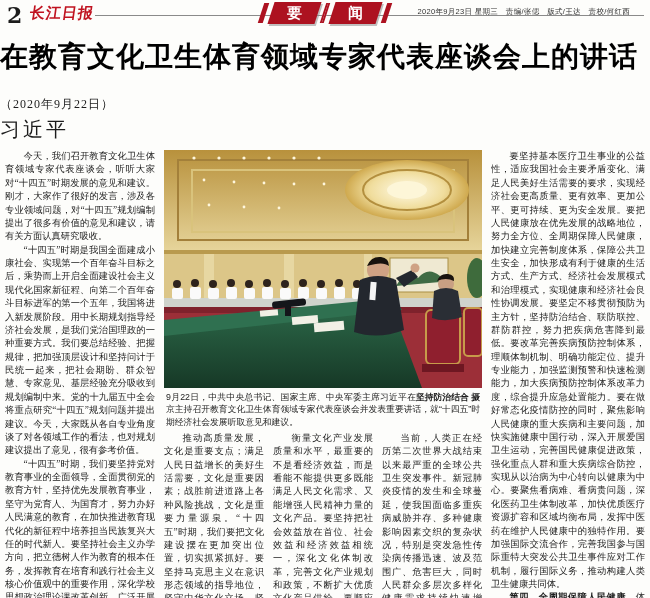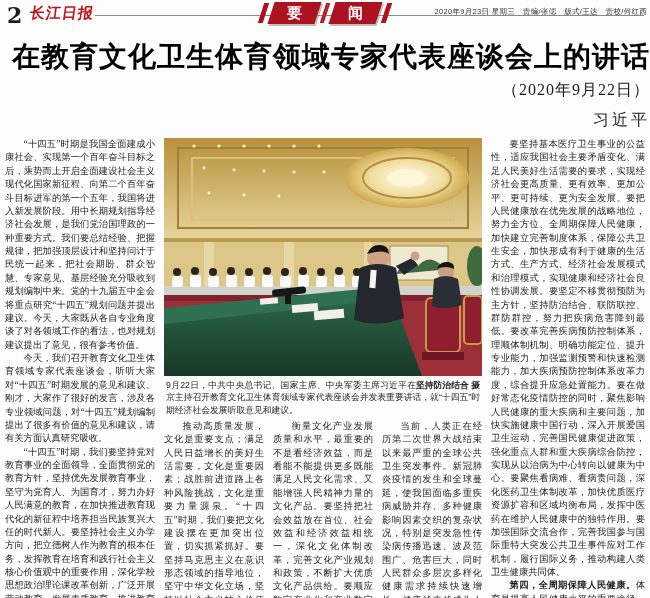--- a/index.html
+++ b/index.html
@@ -13,28 +13,28 @@
   .page-num { position:absolute; left:7px; top:2px; font-size:22px; font-weight:bold; font-family:"DejaVu Serif",serif; }
   .paper-logo { position:absolute; left:30px; top:4px; font-size:15px; font-weight:bold; color:#c01320;
                 transform:skewX(-8deg); letter-spacing:1px; }
   .banner { position:absolute; left:0; right:0; top:2px; display:flex; justify-content:center; align-items:center; gap:5px; }
   .banner .blk { background:#ad1220; color:#fff; font-family:"Liberation Sans",sans-serif; font-weight:bold;
                  font-size:15px; line-height:20px; padding:1px 16px; transform:skewX(-18deg);
                  box-shadow:2px 2px 0 rgba(140,140,140,.55); }
   .banner .blk span { display:inline-block; transform:skewX(18deg); }
   .banner .sl { width:5px; height:20px; background:#ad1220; transform:skewX(-18deg); }
   .banner .sl.thin { width:3px; background:#fff; border-left:2px solid #ad1220; border-right:2px solid #ad1220; }
-  .date-line { position:absolute; right:3px; top:7px; font-size:7.5px; color:#333; font-family:"Liberation Sans",sans-serif; letter-spacing:.3px; }
+  .date-line { position:absolute; right:20px; top:7px; font-size:7.5px; color:#333; font-family:"Liberation Sans",sans-serif; letter-spacing:.3px; }
 
   
-  .head-block { text-align:right; padding-top:6px; }
+  .head-block { text-align:left; padding-top:6px; }
   .headline { font-family:"Liberation Sans","DejaVu Sans",sans-serif; font-weight:bold; font-size:28px;
               letter-spacing:1px; color:#000; white-space:nowrap; }
-  .sub-date { font-size:16px; margin-top:4px; letter-spacing:1px; }
-  .author { font-size:16px; margin-top:9px; letter-spacing:3px;padding-left:34px; }
+  .sub-date { font-size:12px; margin-top:20px; letter-spacing:1px; }
+  .author { font-size:20px; margin-top:3px; letter-spacing:3px; }
 
   
   .content { display:flex; gap:9px; padding:0 5px; margin-top:7px; height:486px; overflow:hidden; }
   .col { font-size:9.3px; line-height:1.44; text-align:justify; overflow:hidden; }
   .col p { text-indent:2em; margin:0; }
   .col p b { font-family:"Liberation Sans",sans-serif; font-weight:bold; }
   .col-left { width:150px; flex:none; }
   .col-right { flex:1; }
   .center { width:318px; flex:none; display:flex; flex-direction:column; }
   .photo-wrap { width:318px; height:238px; flex:none; overflow:hidden; background:#caa84f; }
@@ -65,22 +65,22 @@
 
   <div class="head-block">
     <div class="headline">在教育文化卫生体育领域专家代表座谈会上的讲话</div>
     <div class="sub-date">（2020年9月22日）</div>
     <div class="author">习近平</div>
   </div>
 
   <div class="content">
 
     <div class="col col-left">
+        <p>今天，我们召开教育文化卫生体育领域专家代表座谈会，听听大家对“十四五”时期发展的意见和建议。刚才，大家作了很好的发言，涉及各专业领域问题，对“十四五”规划编制提出了很多有价值的意见和建议，请有关方面认真研究吸收。</p>
         <p>“十四五”时期是我国全面建成小康社会、实现第一个百年奋斗目标之后，乘势而上开启全面建设社会主义现代化国家新征程、向第二个百年奋斗目标进军的第一个五年，我国将进入新发展阶段。用中长期规划指导经济社会发展，是我们党治国理政的一种重要方式。我们要总结经验、把握规律，把加强顶层设计和坚持问计于民统一起来，把社会期盼、群众智慧、专家意见、基层经验充分吸收到规划编制中来。党的十九届五中全会将重点研究“十四五”规划问题并提出建议。今天，大家既从各自专业角度谈了对各领域工作的看法，也对规划建议提出了意见，很有参考价值。</p>
-        <p>今天，我们召开教育文化卫生体育领域专家代表座谈会，听听大家对“十四五”时期发展的意见和建议。刚才，大家作了很好的发言，涉及各专业领域问题，对“十四五”规划编制提出了很多有价值的意见和建议，请有关方面认真研究吸收。</p>
         <p>“十四五”时期，我们要坚持党对教育事业的全面领导，全面贯彻党的教育方针，坚持优先发展教育事业，坚守为党育人、为国育才，努力办好人民满意的教育，在加快推进教育现代化的新征程中培养担当民族复兴大任的时代新人。要坚持社会主义办学方向，把立德树人作为教育的根本任务，发挥教育在培育和践行社会主义核心价值观中的重要作用，深化学校思想政治理论课改革创新，广泛开展劳动教育，发展素质教育，推进教育公平，促进学生德智体美劳全面发展。要优化同新发展格局相适应的教育结构、学科专业结构、人才培养结构，更加重视发展职业教育和培训，大力发展职业教育和培训。</p>
       </div>
 
     <div class="center">
       <div class="photo-wrap">
         <svg width="318" height="238" viewBox="0 0 318 238">
           <defs>
             <linearGradient id="ceil" x1="0" y1="0" x2="0" y2="1">
               <stop offset="0" stop-color="#b8913c"></stop>
                 <stop offset="1" stop-color="#e6d49a"></stop>

